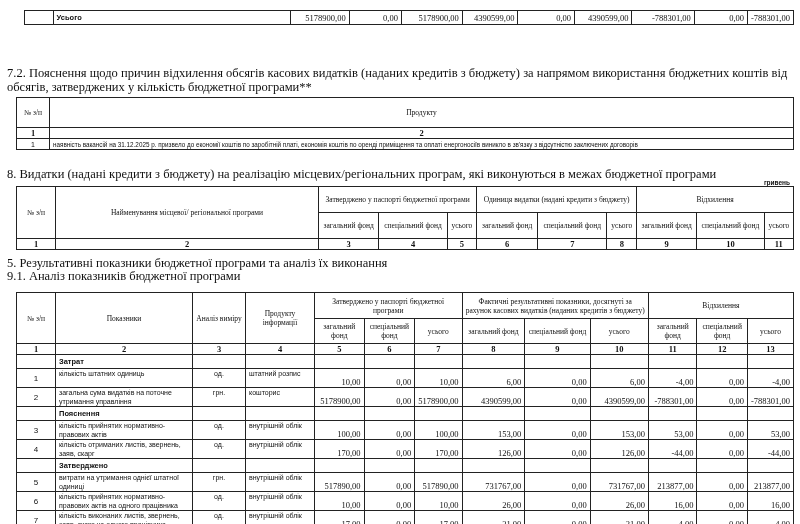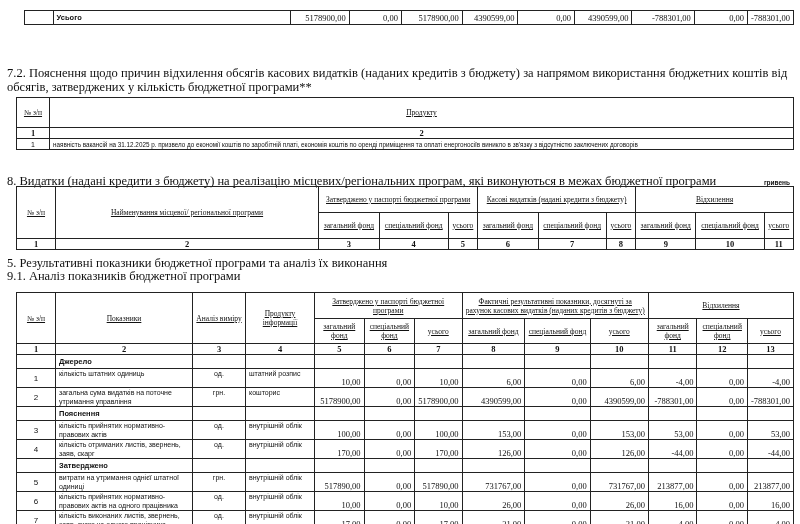--- a/index.html
+++ b/index.html
@@ -1,21 +1,21 @@
 <!DOCTYPE html>
 <html><head>
 <meta charset="utf-8">
 <style>
   html,body{margin:0;padding:0;background:#fff;}
   body{width:800px;height:524px;position:relative;overflow:hidden;font-family:"Liberation Serif",serif;color:#111;}
   table{border-collapse:collapse;position:absolute;}
   td,th{border:1px solid #222;padding:0 3px;font-weight:normal;}
   .sans{font-family:"Liberation Sans",sans-serif;}
   .num{text-align:right;font-family:"Liberation Serif",serif;font-size:8.5px;white-space:nowrap;}
-  .hdr{font-size:7.5px;text-align:center;line-height:9px;text-decoration:underline;}
+  .hdr{font-size:7.5px;text-align:center;line-height:9px;}
   .idx{font-size:8.5px;text-align:center;font-weight:bold;}
   .heading{position:absolute;left:7px;font-size:12.5px;white-space:nowrap;}
   .small{font-size:7px;}
   #t0{left:24px;top:10px;width:770px;height:14px;}
   #t0 td{height:13px;}
   #t1{left:16px;top:97px;width:778px;}
   #t2{left:16px;top:186px;width:778px;}
   #t3{left:16px;top:292px;width:778px;}
   .units{position:absolute;right:10px;top:179px;font-size:6.5px;font-family:"Liberation Sans",sans-serif;font-weight:bold;}
   .cat td{height:13px;}
@@ -56,29 +56,29 @@
     <td class="idx">1</td>
     <td class="idx">2</td>
   </tr>
   <tr style="height:11px">
     <td class="sans small" style="text-align:center">1</td>
     <td class="sans" style="font-size:6.3px;white-space:nowrap">наявність вакансій на 31.12.2025 р. призвело до економії коштів по заробітній платі, економія коштів по оренді приміщення та оплаті енергоносіїв виникло в зв'язку з відсутністю заключених договорів</td>
   </tr>
 </tbody>
   </table>
 
-<div class="heading" style="top:174px">8. Видатки (надані кредити з бюджету) на реалізацію місцевих/регіональних програм, які виконуються в межах бюджетної програми</div>
+<div class="heading" style="top:167px">8. Видатки (надані кредити з бюджету) на реалізацію місцевих/регіональних програм, які виконуються в межах бюджетної програми</div>
 <div class="units">гривень</div>
 <table id="t2">
   <tbody>
       <tr style="height:26px">
     <td rowspan="2" class="hdr" style="width:32px">№ з/п</td>
     <td rowspan="2" class="hdr" style="width:256px">Найменування місцевої/ регіональної програми</td>
     <td colspan="3" class="hdr">Затверджено у паспорті бюджетної програми</td>
-    <td colspan="3" class="hdr">Касові видатків (надані кредити з бюджету)</td>
+    <td colspan="3" class="hdr">Одиниця видатки (надані кредити з бюджету)</td>
     <td colspan="3" class="hdr">Відхилення</td>
   </tr>
   <tr style="height:26px">
     <td class="hdr">загальний фонд</td>
     <td class="hdr">спеціальний фонд</td>
     <td class="hdr">усього</td>
     <td class="hdr">загальний фонд</td>
     <td class="hdr">спеціальний фонд</td>
     <td class="hdr">усього</td>
     <td class="hdr">загальний фонд</td>
@@ -137,21 +137,21 @@
         <td class="idx">9</td>
         <td class="idx">10</td>
         <td class="idx">11</td>
         <td class="idx">12</td>
         <td class="idx">13</td>
       </tr>
   </tbody>
     <tbody id="t3-body">
       <tr class="cat">
         <td></td>
-        <td class="catlbl">Джерело</td>
+        <td class="catlbl">Затрат</td>
         <td></td>
         <td></td>
         <td></td>
         <td></td>
         <td></td>
         <td></td>
         <td></td>
         <td></td>
         <td></td>
         <td></td>

